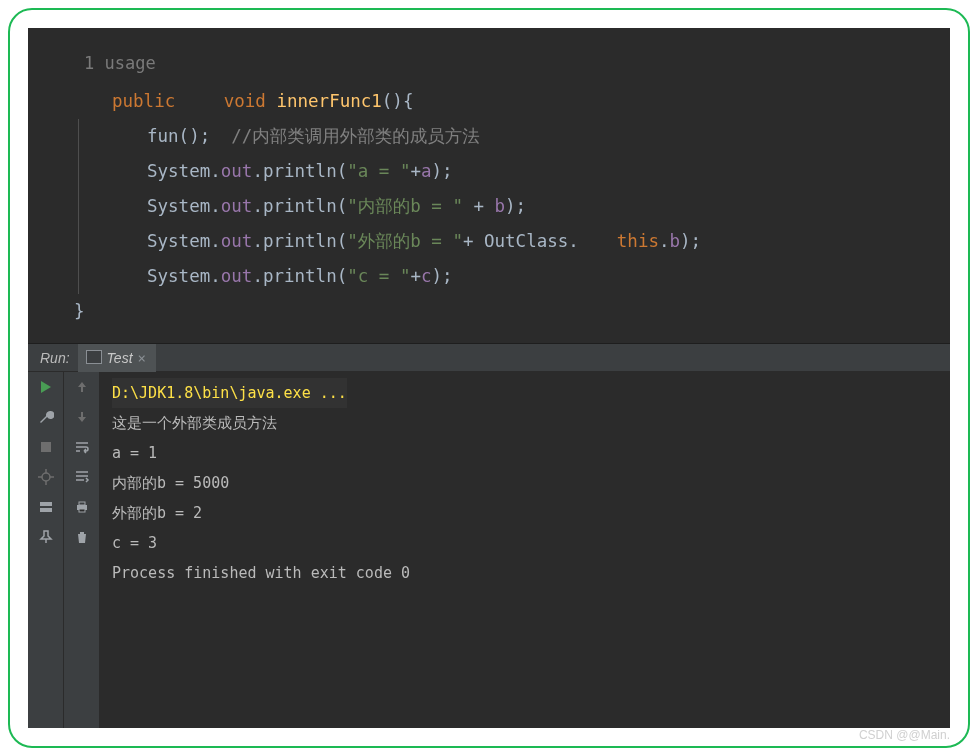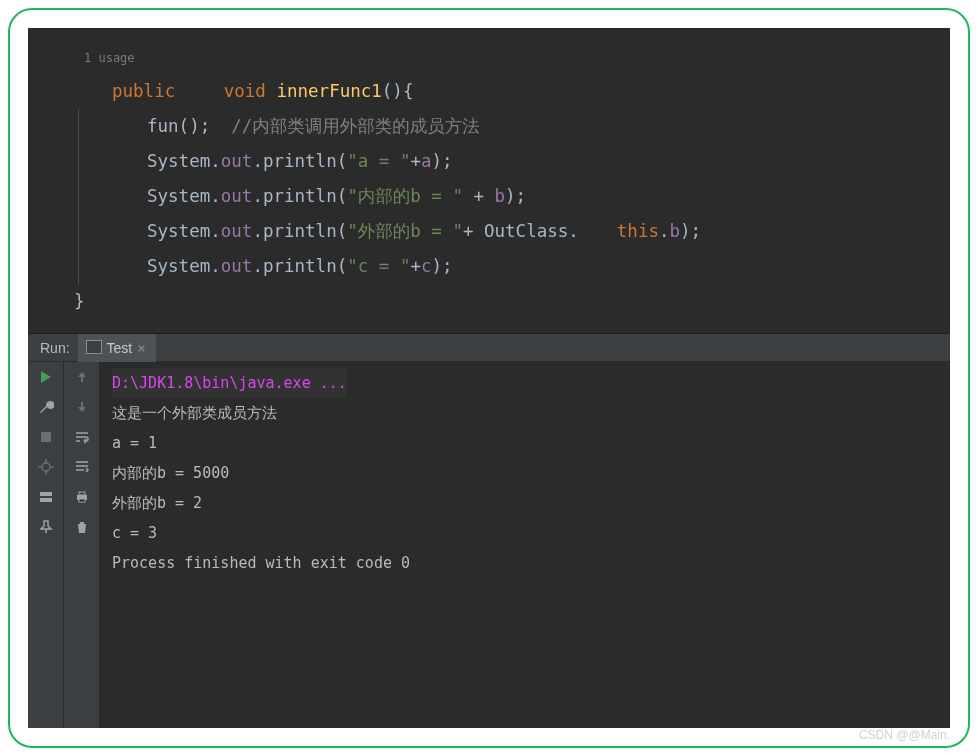--- a/index.html
+++ b/index.html
@@ -26,21 +26,21 @@
   background: #2b2b2b;
 }
 .editor {
   flex: 0 0 auto;
   background: #2b2b2b;
   padding: 18px 0 14px 46px;
   font-size: 17.5px;
   line-height: 2.0;
   font-family: "Consolas", "Monaco", monospace;
 }
-.usage { color: #7a7a7a; font-size: 12px; padding-left: 10px; margin-bottom: 4px; }
+.usage { color: #7a7a7a; font-size: 17px; padding-left: 10px; margin-bottom: 4px; }
 .code-line { white-space: pre; }
 .kw { color: #cc7832; margin-left: 38px; }
 .fn { color: #ffc66d; }
 .id { color: #a9b7c6; }
 .punc { color: #a9b7c6; }
 .field { color: #9876aa; }
 .str { color: #6a8759; }
 .comment { color: #808080; }
 .indent1 { padding-left: 28px; border-left: 1.5px solid #4e4e4e; margin-left: 4px; }
 .indent2 { padding-left: 40px; }
@@ -50,20 +50,21 @@
   flex-direction: column;
   border-top: 1px solid #1e1e1e;
   background: #3c3f41;
 }
 .run-header {
   display: flex;
   align-items: center;
   background: #3c3f41;
   height: 28px;
   border-bottom: 1px solid #2b2b2b;
+  font-style: italic;
 }
 .run-label {
   color: #bbbbbb;
   font-size: 14px;
   padding: 0 8px 0 12px;
   font-family: sans-serif;
 }
 .tab {
   display: flex;
   align-items: center;
@@ -96,21 +97,21 @@
 .tool-icon svg { width: 16px; height: 16px; }
 .console {
   flex: 1;
   background: #2b2b2b;
   padding: 6px 12px;
   font-family: "Consolas","Monaco",monospace;
   font-size: 15px;
   line-height: 2.0;
   color: #bababa;
 }
-.console .cmd { color: #d946ef; background: #323232; display:inline-block; }
+.console .cmd { color: #fde047; background: #323232; display:inline-block; }
 .watermark {
   position: absolute;
   right: 18px;
   bottom: 4px;
   color: #d0d0d0;
   font-size: 12px;
   font-family: sans-serif;
 }
 </style>
 </head>

